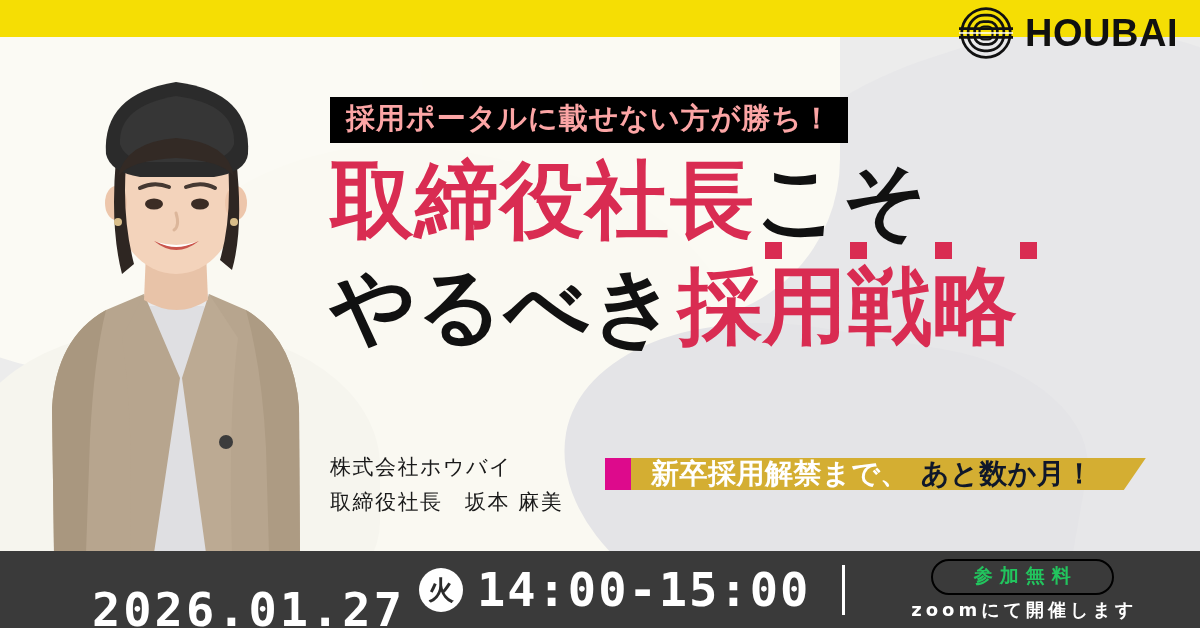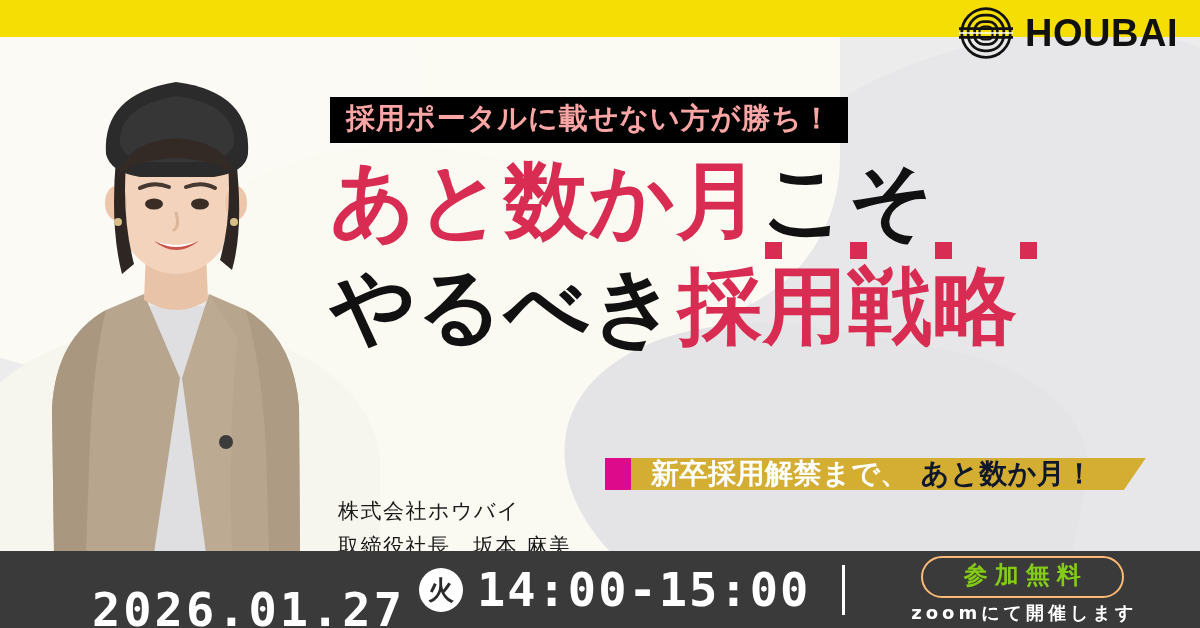--- a/index.html
+++ b/index.html
@@ -119,21 +119,21 @@
 
   
   .dots {
     position:absolute;
     left:435px; top:-22px;
     display:flex; gap:68px;
   }
   .dot { width:17px; height:17px; background:#D92C52; }
 
   
-  .speaker { position:absolute; left:338px; top:450px;margin-top:44px; }
+  .speaker { position:absolute; left:330px; top:450px; }
   .speaker-line {
     font-size:21px; color:#1A1A1A; line-height:1.65;
     letter-spacing:1.5px;
     font-family:"DejaVu Sans","Liberation Sans",sans-serif;
   }
 
   
   .ribbon {
     position:absolute; left:605px; top:458px;
     height:32px;
@@ -194,25 +194,25 @@
   }
   .divider {
     width:3px; height:50px; background:#FFFFFF;
     margin-left:32px;
   }
   .badge-group {
     margin-left:62px;
     display:flex; flex-direction:column; align-items:center; gap:5px;
   }
   .free-pill {
-    border:2px solid #fdba74;
+    border:2px solid #000000;
     border-radius:999px;
     padding:4px 34px 6px 34px;
-    color:#84cc16;
-    font-size:24px;
+    color:#22c55e;
+    font-size:19px;
     font-weight:bold;
     letter-spacing:7px;
     text-indent:7px;
     line-height:1.15;
     font-family:"DejaVu Sans","Liberation Sans",sans-serif;
   }
   .zoom-note {
     color:#FFFFFF;
     font-size:18px;
     font-weight:bold;
@@ -301,21 +301,21 @@
       <circle cx="232" cy="404" r="7" fill="#3C3C3C"></circle>
     </svg>
   </div>
 
   <div class="eyebrow">
     <div class="eyebrow-text">採用ポータルに載せない方が勝ち！</div>
   </div>
 
   <div class="headline">
     <div class="hl-line">
-      <span class="hl-accent">あと数か月</span><span class="hl-dark">こそ</span>
+      <span class="hl-accent">取締役社長</span><span class="hl-dark">こそ</span>
     </div>
     <div class="hl-line l2">
       <div class="dots">
         <span class="dot"></span>
         <span class="dot"></span>
         <span class="dot"></span>
         <span class="dot"></span>
       </div>
       <span class="hl-dark">やるべき</span><span class="hl-accent">採用戦略</span>
     </div>

